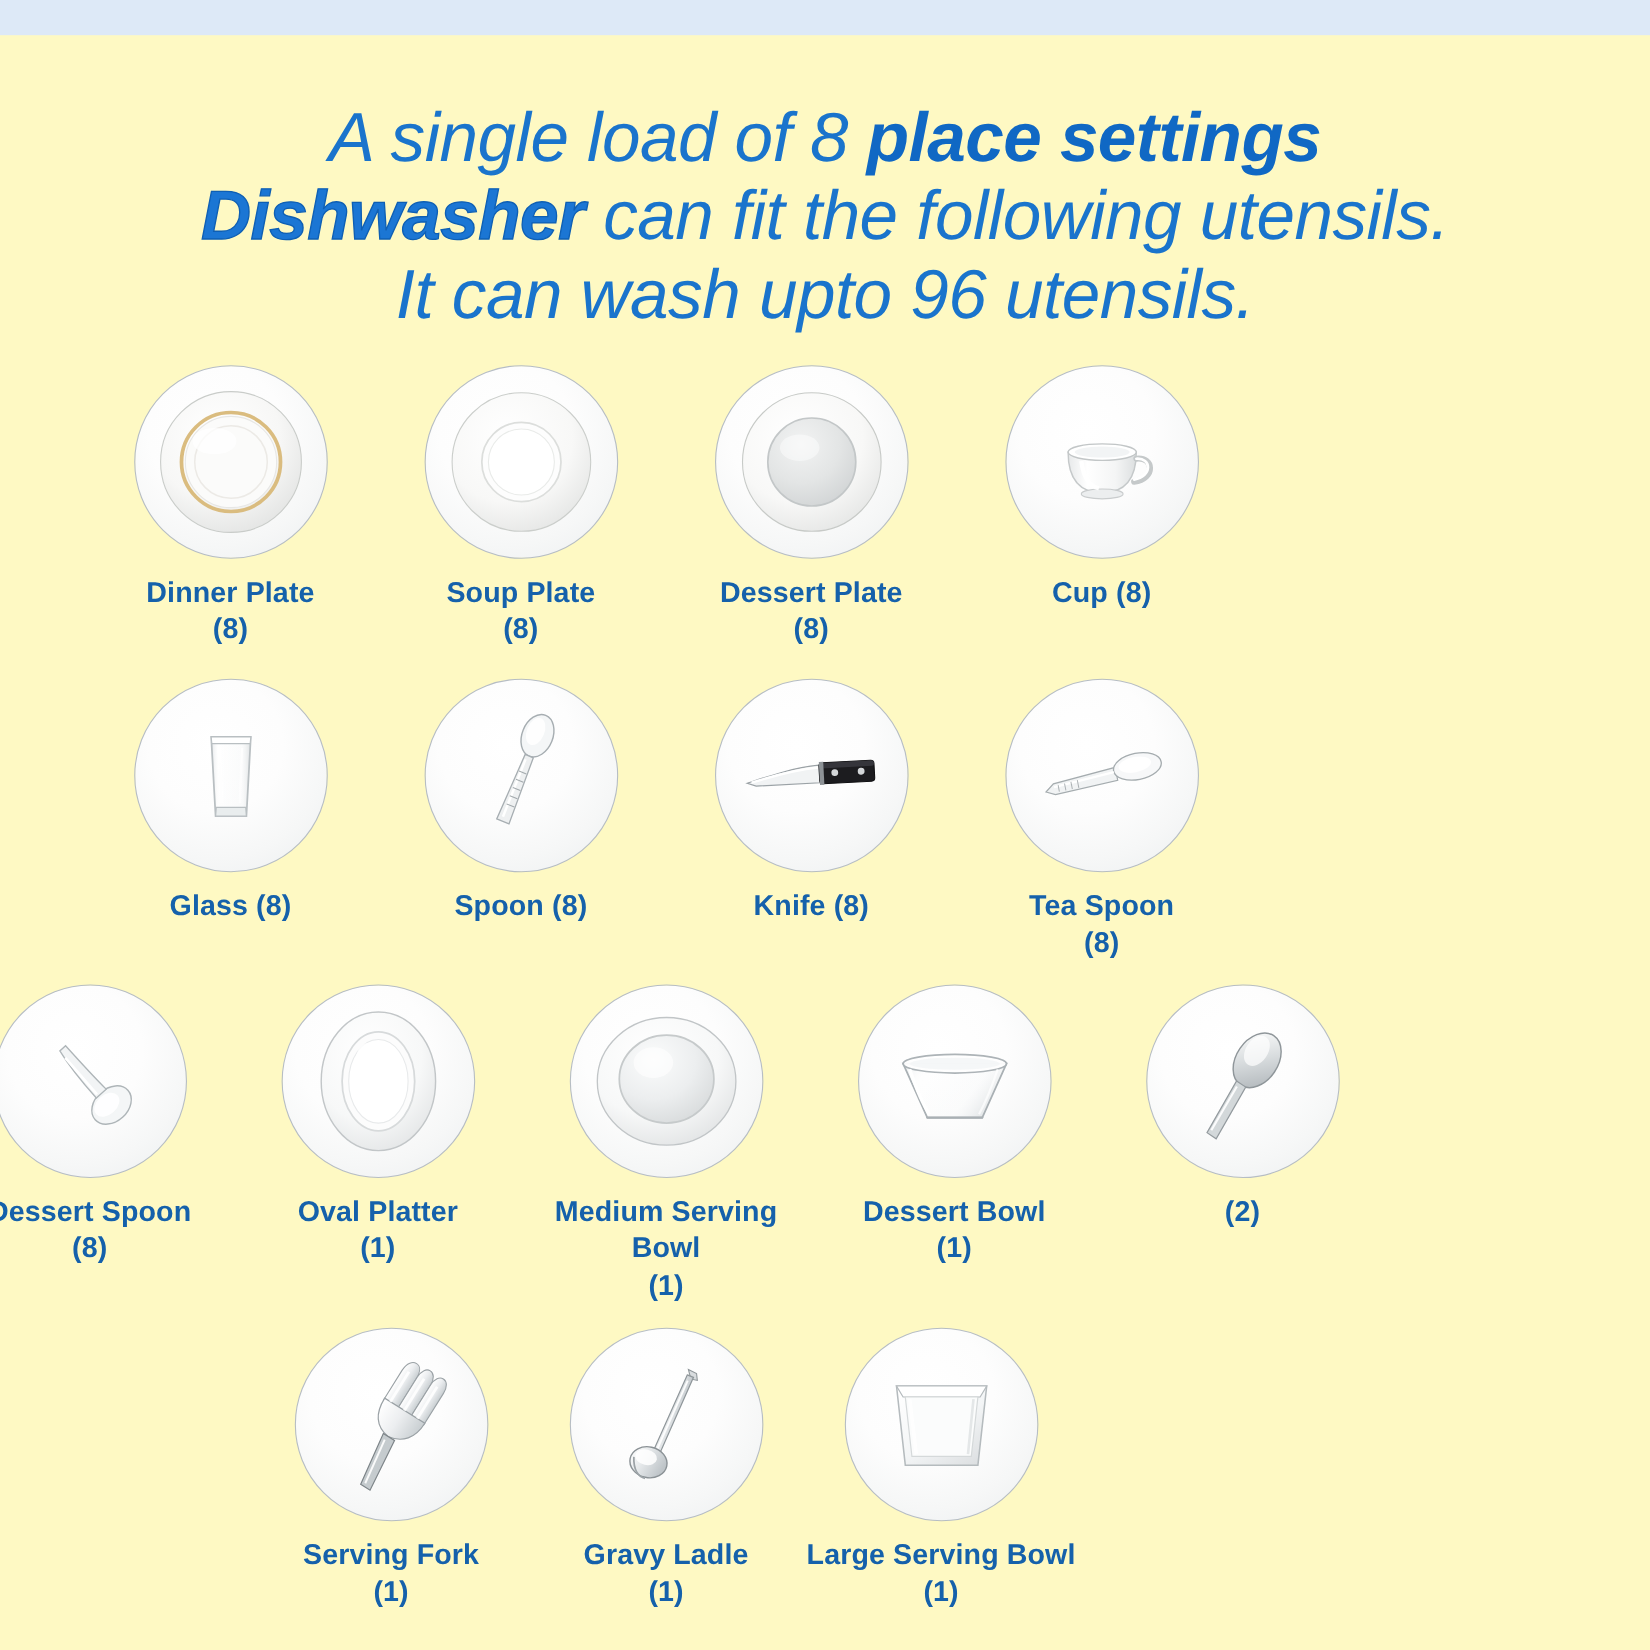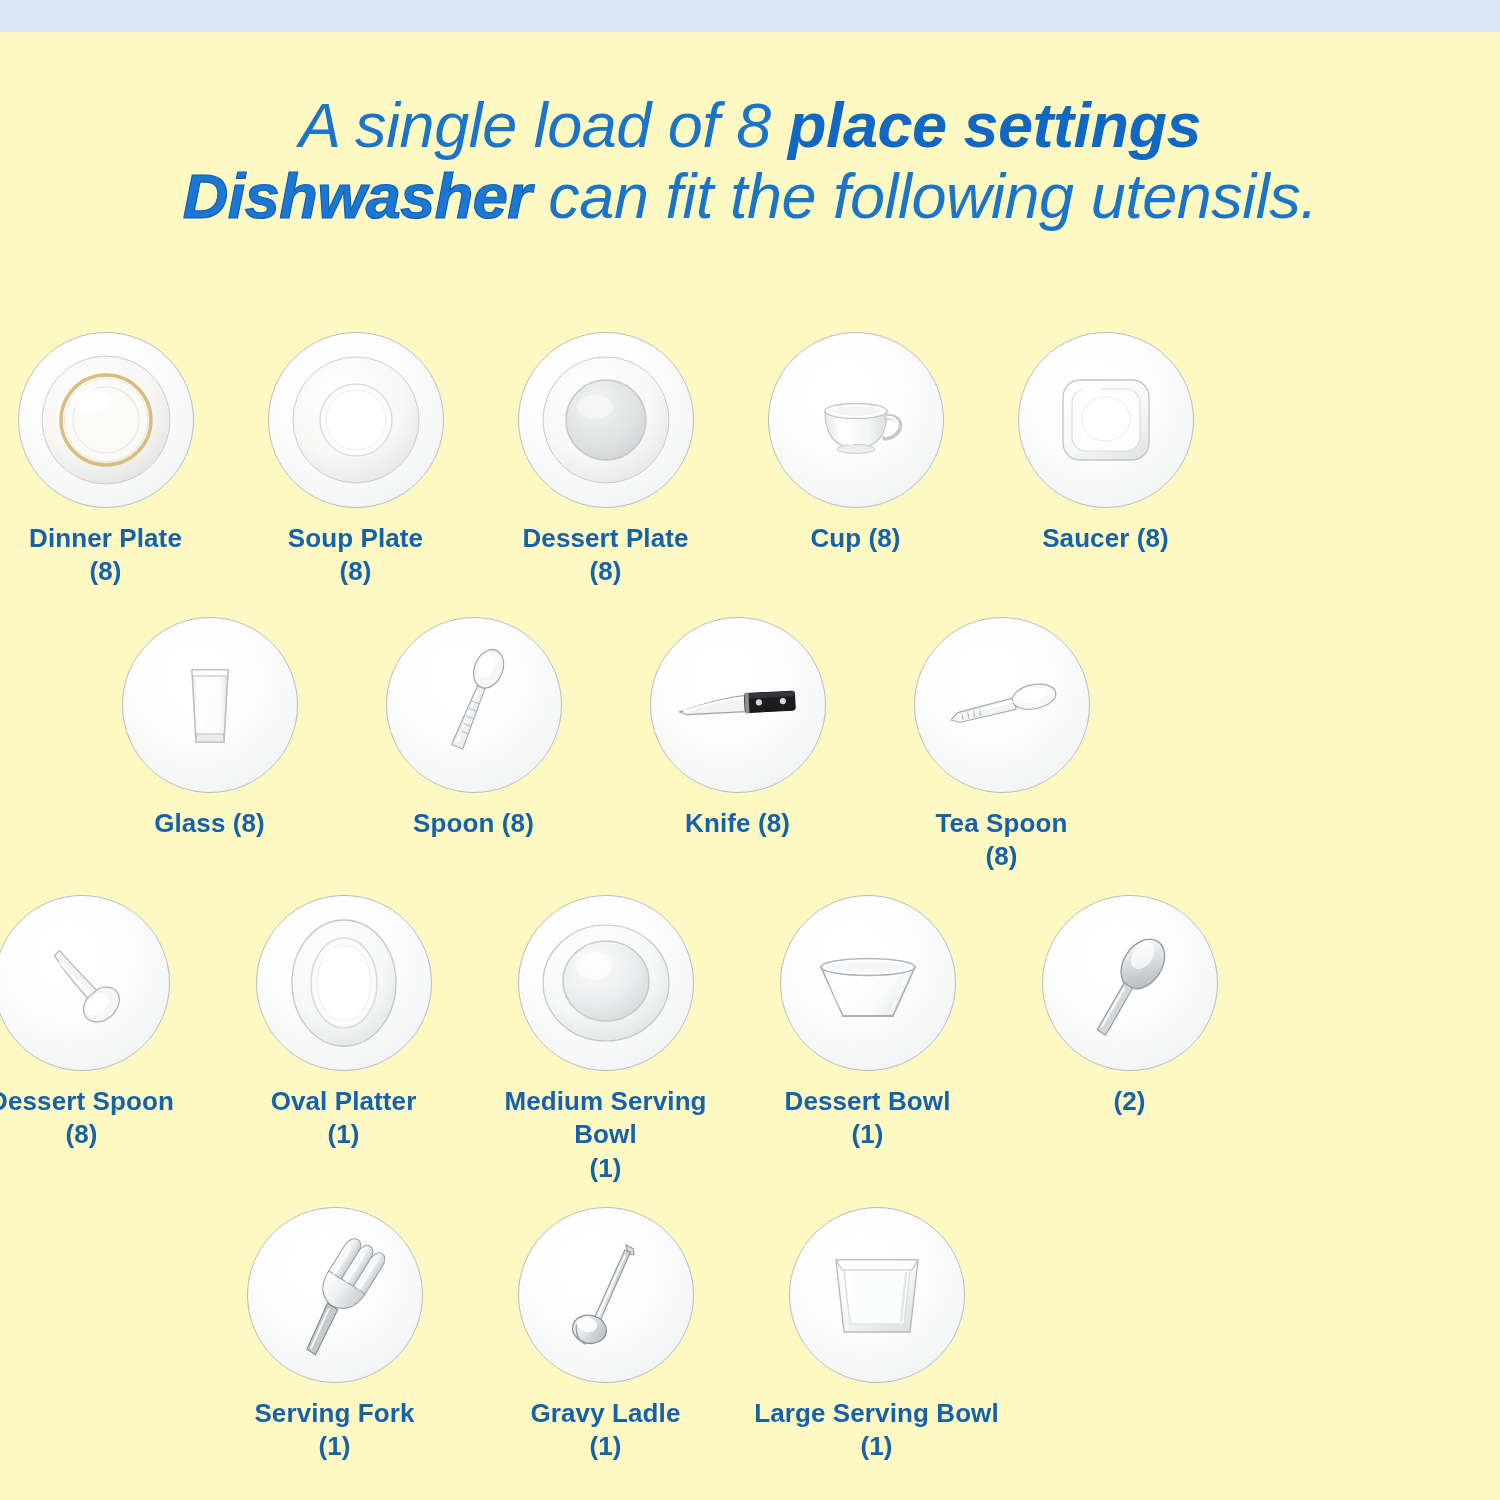--- a/index.html
+++ b/index.html
@@ -57,21 +57,21 @@
     width: 1211px;
   }
   .row {
     display: flex;
     justify-content: center;
     align-items: flex-start;
   }
   .row.r1 { margin-top: 0; }
   .row.r2 { margin-top: 28px; }
   .row.r3 { margin-top: 22px; gap: 12px; }
-  .row.r4 { margin-top: 22px; gap: 21px; }
+  .row.r4 { margin-top: 22px; }
 
   .cell {
     width: 264px;
     display: flex;
     flex-direction: column;
     align-items: center;
   }
 
   
   .medallion {
@@ -103,20 +103,21 @@
   .caption.one-line .cap-count { display: inline; }
 </style>
 </head>
 <body>
 
 <div id="page">
 
   <div class="headline">
     <span class="hl-line l1"><span>A single load of 8 </span><span class="strong">place settings</span></span>
     <span class="hl-line l2"><span class="strong outline">Dishwasher</span><span> can fit the following utensils.</span></span>
+    <span class="hl-line l3">It can wash upto 96 utensils.</span>
   </div>
 
   <div class="grid">
 
     <div class="row r1">
 
       <div class="cell">
         <div class="medallion">
           <svg width="150" height="150" viewBox="0 0 150 150">
             <defs>
@@ -206,41 +207,20 @@
             <ellipse cx="75" cy="104" rx="19" ry="4.5" fill="#eceeef" stroke="#c9cccd" stroke-width="1"></ellipse>
             <path d="M56 74 C58 90 64 97 72 99" fill="none" stroke="#ffffff" stroke-width="4" opacity="0.9"></path>
           </svg>
         </div>
         <div class="caption one-line">
           <span>Cup</span>
           <span class="cap-count">(8)</span>
         </div>
       </div>
 
-      <div class="cell">
-        <div class="medallion">
-          <svg width="150" height="150" viewBox="0 0 150 150">
-            <defs>
-              <linearGradient id="sau" x1="0.2" y1="0" x2="0.85" y2="1">
-                <stop offset="0%" stop-color="#ffffff"></stop>
-                  <stop offset="58%" stop-color="#f6f7f7"></stop>
-                <stop offset="100%" stop-color="#e2e4e5"></stop>
-              </linearGradient>
-            </defs>
-            <rect x="32" y="35" width="86" height="80" rx="17" fill="url(#sau)" stroke="#c3c7c8" stroke-width="1.4"></rect>
-            <rect x="41" y="44" width="68" height="62" rx="14" fill="#fdfdfd" stroke="#dadddd" stroke-width="1.2"></rect>
-            <ellipse cx="75" cy="74" rx="24" ry="22" fill="#ffffff" stroke="#e8eaea" stroke-width="1"></ellipse>
-            <path d="M46 50 C52 45 62 43 70 43" fill="none" stroke="#ffffff" stroke-width="3.4"></path>
-          </svg>
-        </div>
-        <div class="caption one-line">
-          <span>Saucer</span>
-          <span class="cap-count">(8)</span>
-        </div>
-      </div>
 
     </div>
 
     <div class="row r2">
 
       <div class="cell">
         <div class="medallion">
           <svg width="150" height="150" viewBox="0 0 150 150">
             <defs>
               <linearGradient id="gl" x1="0" y1="0" x2="1" y2="0">

